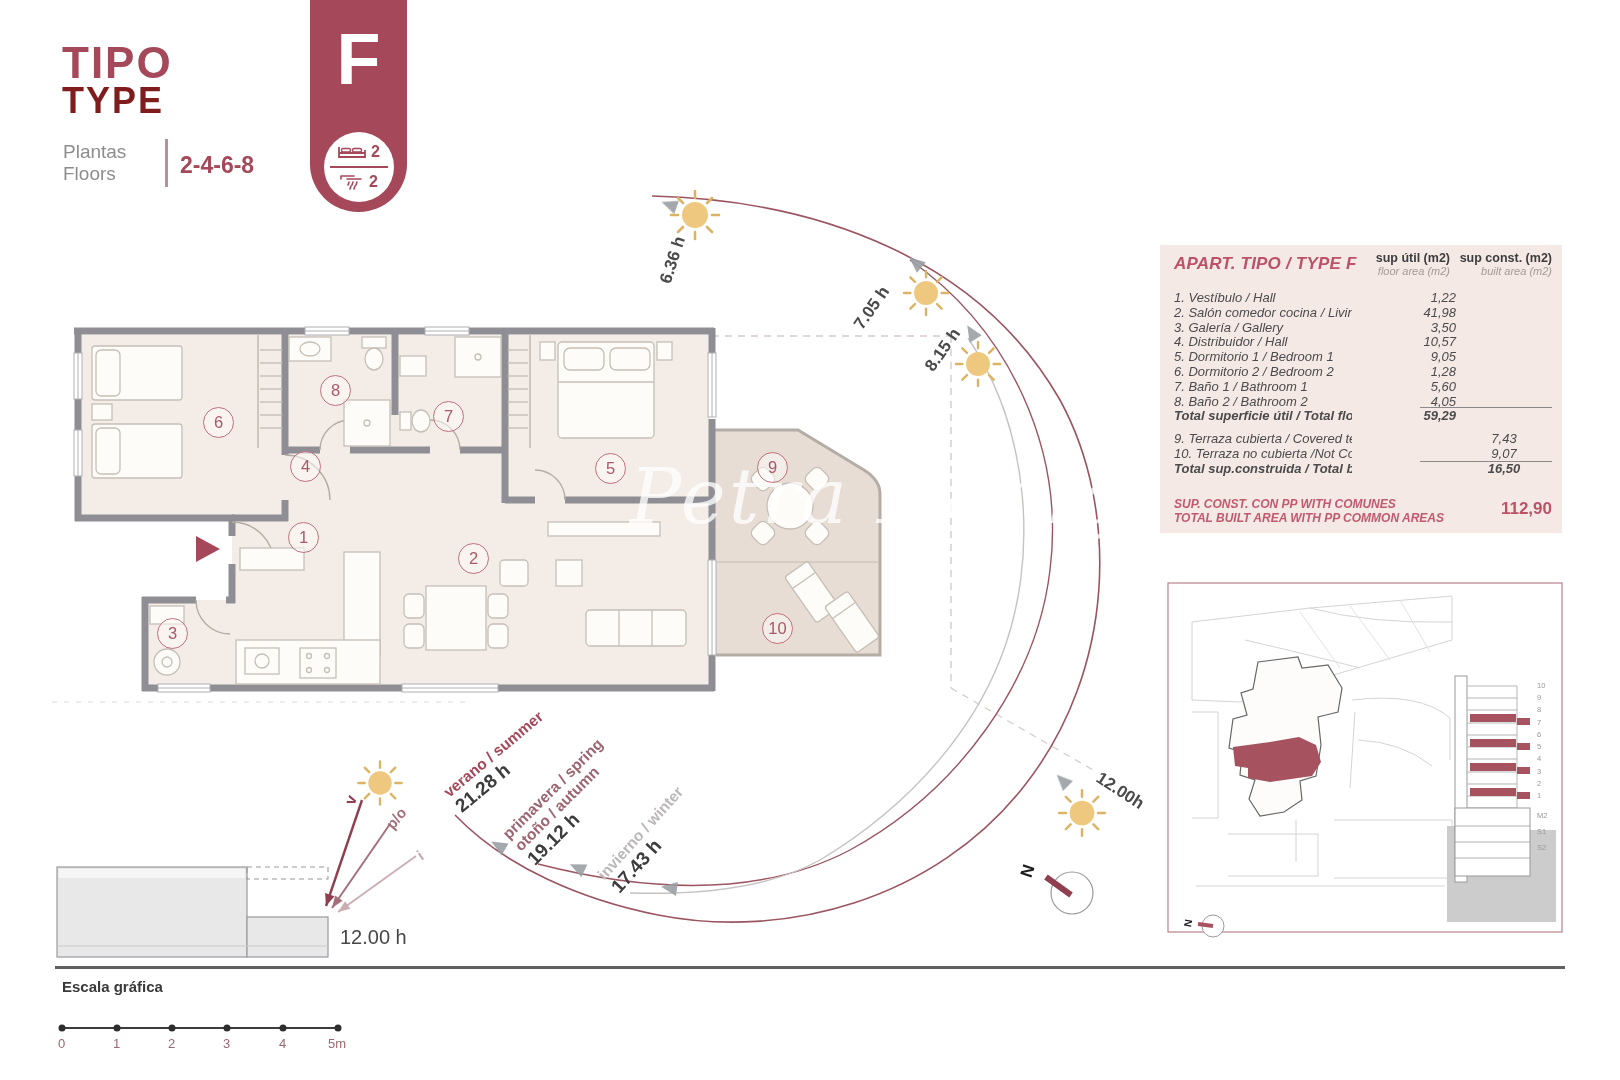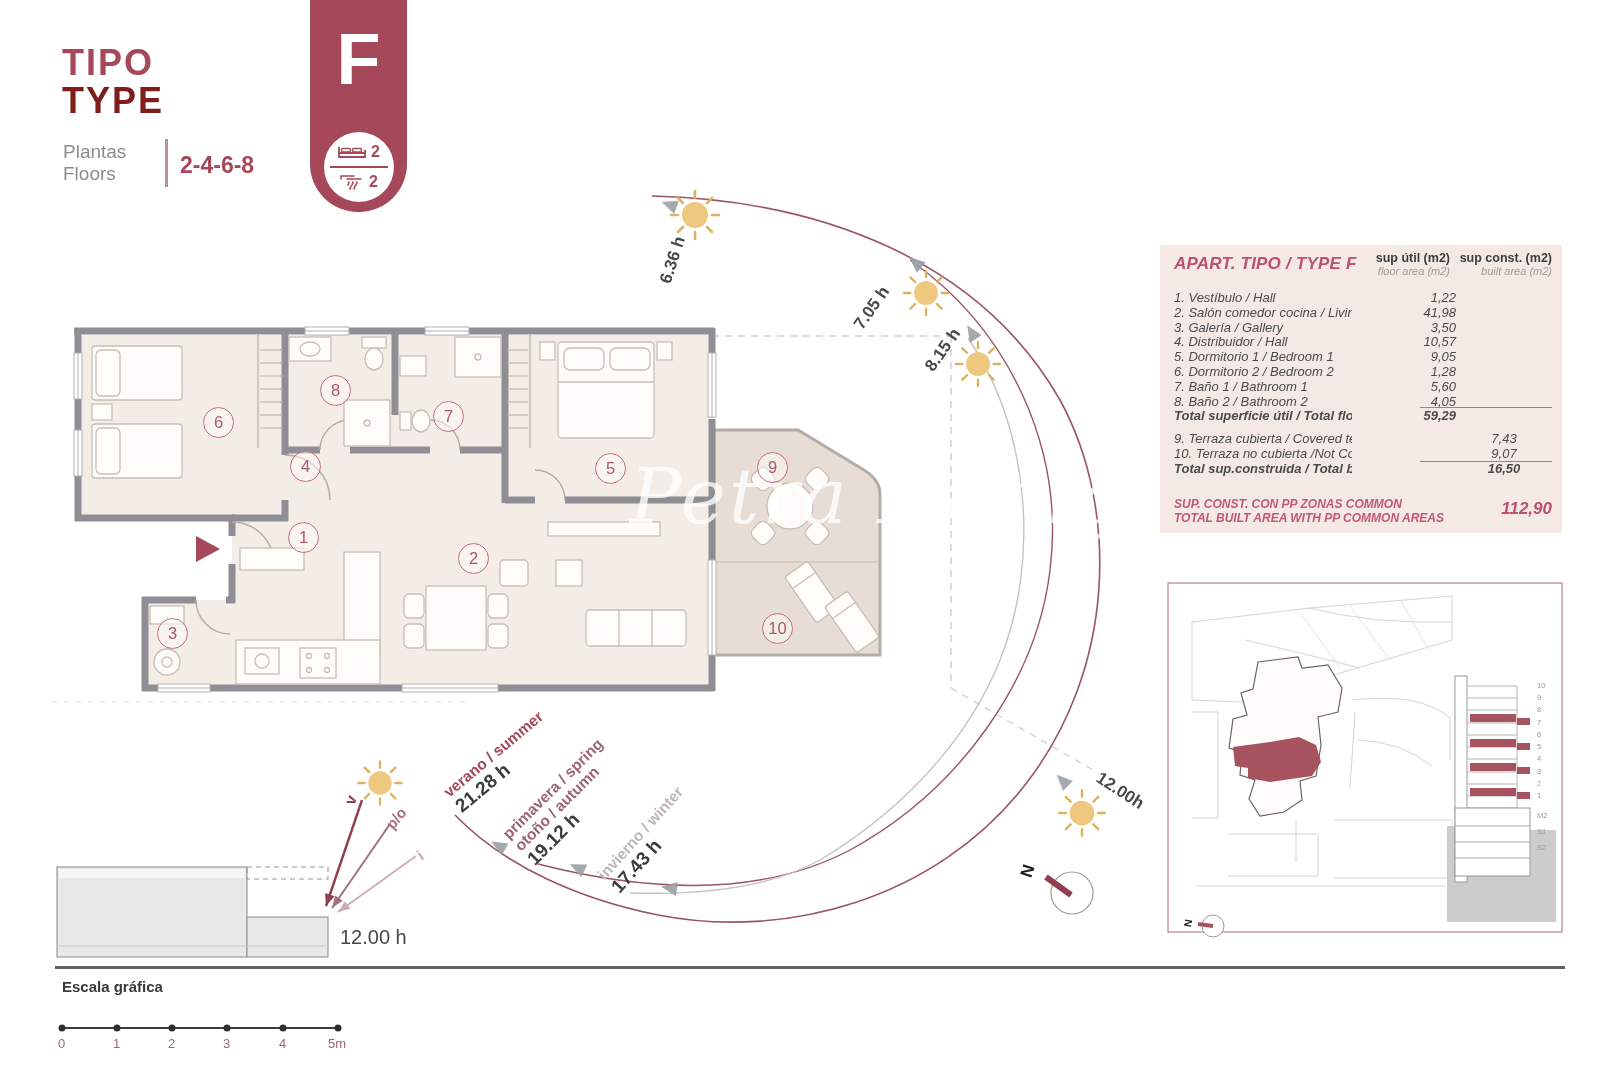--- a/index.html
+++ b/index.html
@@ -5,21 +5,21 @@
   html,body{margin:0;padding:0;background:#fff;}
   body{width:1620px;height:1080px;overflow:hidden;font-family:"Liberation Sans",sans-serif;}
   .page{position:relative;width:1620px;height:1080px;background:#fff;}
   .abs{position:absolute;}
   svg.art{position:absolute;left:0;top:0;z-index:1;}
   .watermark{z-index:2;left:598px;top:452px;width:560px;text-align:center;
     font-family:"DejaVu Serif",serif;font-style:italic;font-size:76px;
     color:rgba(255,255,255,.78);letter-spacing:3px;white-space:nowrap;}
   .txt{z-index:3;white-space:nowrap;}
   
-  .t-primary{font-size:36px;font-weight:bold;letter-spacing:2px;color:#a5485a;line-height:38px;}
+  .t-primary{font-size:44px;font-weight:bold;letter-spacing:2px;color:#a5485a;line-height:38px;}
   .t-secondary{font-size:36px;font-weight:bold;letter-spacing:2px;color:#7f1d1d;line-height:38px;}
   .floors-lbl{font-size:19px;font-weight:500;color:#8d8d8d;line-height:22px;}
   .floors-div{width:3px;height:48px;background:#b98f98;}
   .floors-val{font-size:23px;font-weight:bold;color:#a5485a;}
   
   .badge{left:310px;top:0;width:97px;height:212px;background:#a5485a;
     border-radius:0 0 48px 48px;z-index:3;}
   .badge-letter{position:absolute;left:0;top:18px;width:97px;text-align:center;
     color:#fff;font-size:72px;font-weight:bold;}
   .badge-circle{position:absolute;left:13.5px;top:132px;width:70px;height:70px;background:#fff;
@@ -38,21 +38,21 @@
   .tp-rows{position:absolute;left:14px;right:10px;top:45px;}
   .tr{display:flex;height:14.8px;font-size:13px;font-style:italic;color:#4b4b4d;align-items:baseline;}
   .tr .lbl{flex:1;white-space:nowrap;overflow:hidden;}
   .tr .v1{width:104px;text-align:right;}
   .tr .v2{width:96px;text-align:center;}
   .tr.total{font-weight:bold;}
   .tp-line{position:absolute;right:10px;height:1px;background:#8a8a8a;}
   .tp-common{position:absolute;left:14px;top:252px;font-size:12px;font-weight:bold;
     font-style:italic;color:#c25a6e;line-height:14px;}
   .tp-common-val{position:absolute;right:10px;top:254px;font-size:17px;font-weight:bold;
-    font-style:italic;color:#bc5168;}
+    color:#bc5168;}
   
   .room-num{z-index:3;width:29px;height:29px;border-radius:50%;border:1.8px solid #c1707c;
     background:rgba(253,250,248,.55);color:#a85a68;font-size:16.5px;font-weight:500;
     display:flex;align-items:center;justify-content:center;}
   
   .hour{font-size:17px;font-weight:600;color:#4a4a4c;}
   .season .s-name{font-size:15.5px;font-weight:bold;line-height:17px;}
   .season .s-hours{font-size:19px;font-weight:bold;color:#3c3c3e;line-height:21px;}
   .ray-lbl{font-weight:bold;}
   
@@ -452,21 +452,21 @@
         </div>
     <div class="tr total">
           <span class="lbl">Total sup.construida / Total built area</span>
           <span class="v1"></span>
           <span class="v2">16,50</span>
         </div>
   </div>
   <div class="tp-line" style="top:162px;width:132px"></div>
   <div class="tp-line" style="top:216px;width:132px"></div>
   <div class="tp-common">
-    <div>SUP. CONST. CON PP ZONAS COMMON</div>
+    <div>SUP. CONST. CON PP WITH COMUNES</div>
     <div>TOTAL BUILT AREA WITH PP COMMON AREAS</div>
   </div>
   <div class="tp-common-val">112,90</div>
 </div>
 
 <div class="abs room-num" style="left:288px;top:522px">
       <span>1</span>
     </div>
 <div class="abs room-num" style="left:458px;top:543px">
       <span>2</span>

